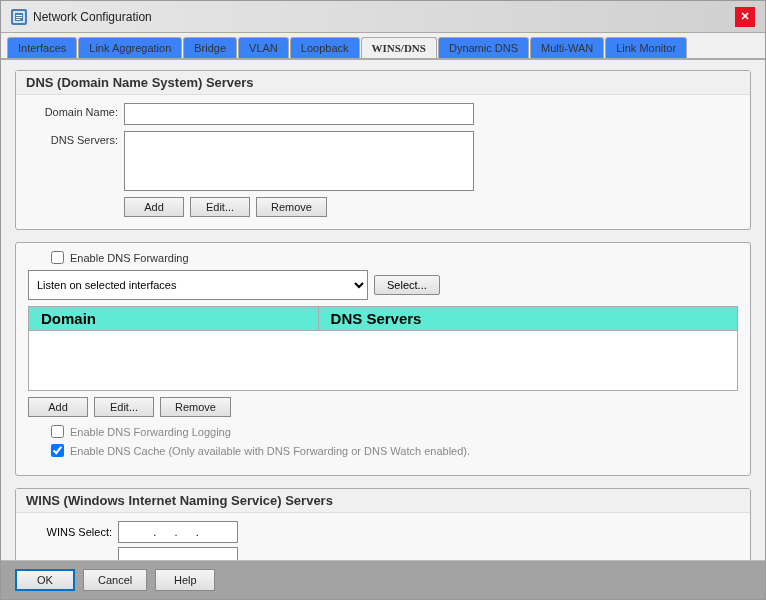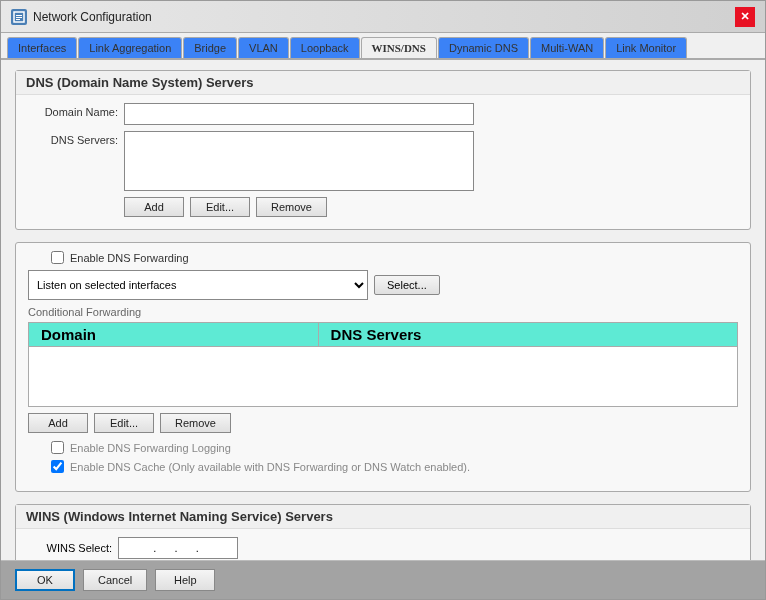--- a/index.html
+++ b/index.html
@@ -365,21 +365,20 @@
         </div>
 
         <div class="dropdown-select-row">
           <select class="dropdown">
             <option>Listen on selected interfaces</option>
             <option>Listen on all interfaces</option>
           </select>
           <button class="select-btn">Select...</button>
         </div>
 
-        <div class="cf-label">Conditional Forwarding</div>
         <table class="cf-table">
           <thead>
             <tr>
               <th>Domain</th>
               <th>DNS Servers</th>
             </tr>
           </thead>
           <tbody>
             <tr class="empty-row">
               <td colspan="2" style="height:60px; border:none;"></td>

